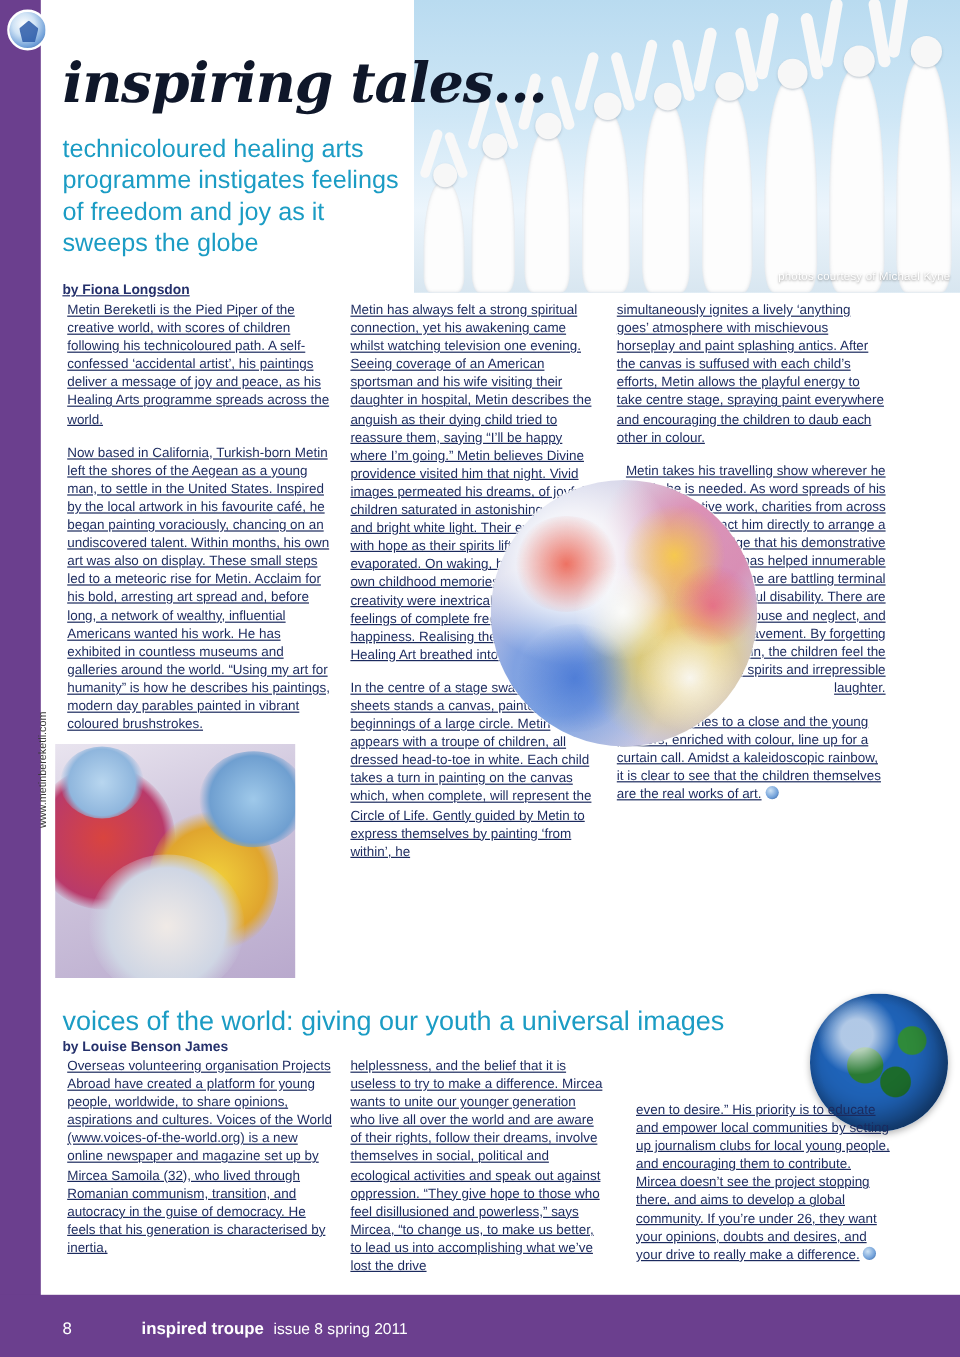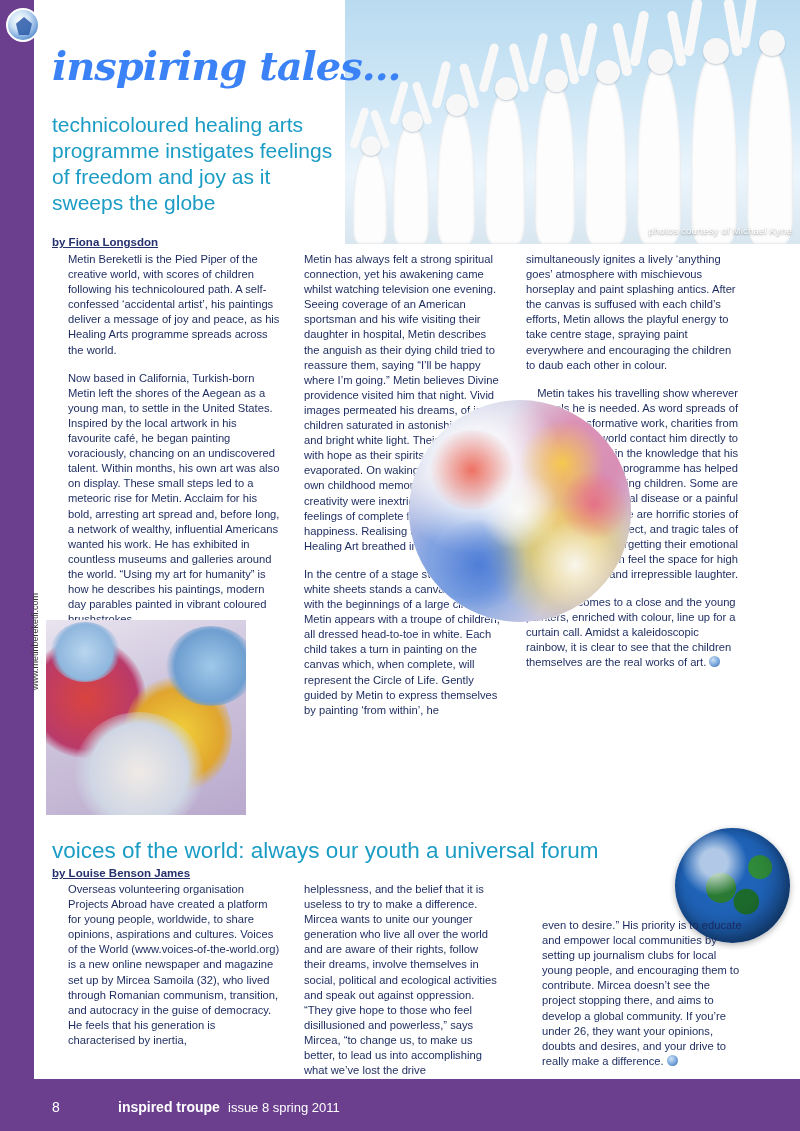--- a/index.html
+++ b/index.html
@@ -68,42 +68,42 @@
     text-shadow:0 1px 2px rgba(0,0,0,.45);
     letter-spacing:.2px;
     margin-top:12px;
   }
   
   .masthead{
     position:absolute;left:52px;top:42px;
     font-family:"DejaVu Serif", serif;
     font-style:italic;
     font-weight:bold;
-    font-size:40px;
-    color:#3b82f6;
+    font-size:46px;
+    color:#0f172a;
     letter-spacing:-1px;
     text-align:center;
   }
   .deck{
     position:absolute;left:52px;top:112px;width:290px;
     font-size:21px;line-height:26px;
     color:#1b9cc4;
   }
   .byline{
     position:absolute;left:52px;top:236px;
     font-size:11.5px;font-weight:bold;color:#24306b;text-decoration:underline;
   }
   
   .col{
     position:absolute;
     font-size:11.2px;line-height:15.1px;
     color:#1b2a5e;
     text-align:left;
   }
-  .col p{margin:0 0 13px 16px;}
+  .col p{margin:0 0 13px 4px;text-decoration:underline;}
   #col1{left:52px;top:252px;width:228px;}
   #col2{left:288px;top:252px;width:214px;}
   #col3{left:510px;top:252px;width:228px;}
   
   .circle-photo{
     position:absolute;left:409px;top:400px;width:222px;height:222px;
     border-radius:50%;
     overflow:hidden;
     background:
       radial-gradient(circle at 30% 30%, rgba(255,255,255,.75) 0 18%, rgba(255,255,255,0) 40%),
@@ -129,21 +129,21 @@
     font-size:9px;color:#3a3a3a;
     white-space:nowrap;
   }
   
   .sect2-title{
     position:absolute;left:52px;top:838px;
     font-size:22.5px;color:#1b9cc4;
   }
   .sect2-byline{
     position:absolute;left:52px;top:867px;
-    font-size:11.5px;font-weight:bold;color:#24306b;text-decoration:underline;
+    font-size:11.5px;font-weight:bold;color:#24306b;
   }
   #c21{left:52px;top:882px;width:228px;}
   #c22{left:288px;top:882px;width:214px;}
   #c23{left:526px;top:918px;width:216px;}
   .globe{
     position:absolute;right:10px;top:828px;width:115px;height:115px;border-radius:50%;
     background:
       radial-gradient(circle at 34% 30%, rgba(255,255,255,.65) 0 12%, rgba(255,255,255,0) 30%),
       radial-gradient(circle at 62% 64%, #1c6b2c 0 12%, rgba(0,0,0,0) 13%),
       radial-gradient(circle at 40% 52%, #2a7a34 0 16%, rgba(0,0,0,0) 17%),
@@ -260,21 +260,21 @@
   <div class="paint-splat" style="left:70px;top:70px;width:80px;height:80px;background:radial-gradient(circle,rgba(255,255,255,.85) 0%,rgba(255,255,255,0) 72%);"></div>
   <div class="paint-splat" style="left:150px;top:70px;width:70px;height:70px;background:radial-gradient(circle,rgba(230,60,130,.55) 0%,rgba(230,60,130,0) 70%);"></div>
 </div>
 
 <div class="col" id="col3">
   <p>simultaneously ignites a lively ‘anything goes’ atmosphere with mischievous horseplay and paint splashing antics. After the canvas is suffused with each child’s efforts, Metin allows the playful energy to take centre stage, spraying paint everywhere and encouraging the children to daub each other in colour.</p>
   <p style="text-align:right;">Metin takes his travelling show wherever he feels he is needed. As word spreads of his transformative work, charities from across the world contact him directly to arrange a visit, in the knowledge that his demonstrative programme has helped innumerable suffering children. Some are battling terminal disease or a painful disability. There are horrific stories of abuse and neglect, and tragic tales of bereavement. By forgetting their emotional pain, the children feel the space for high spirits and irrepressible laughter.</p>
   <p><span>The show comes to a close and the young painters, enriched with colour, line up for a curtain call. Amidst a kaleidoscopic rainbow, it is clear to see that the children themselves are the real works of art.</span><span class="endmark"></span></p>
 </div>
 
-<div class="sect2-title">voices of the world: always our youth a universal forum</div>
+<div class="sect2-title">voices of the world: giving our youth a universal images</div>
 <div class="sect2-byline">by Louise Benson James</div>
 <div class="globe"></div>
 
 <div class="col" id="c21">
   <p>Overseas volunteering organisation Projects Abroad have created a platform for young people, worldwide, to share opinions, aspirations and cultures. Voices of the World (www.voices-of-the-world.org) is a new online newspaper and magazine set up by Mircea Samoila (32), who lived through Romanian communism, transition, and autocracy in the guise of democracy. He feels that his generation is characterised by inertia,</p>
 </div>
 <div class="col" id="c22">
   <p>helplessness, and the belief that it is useless to try to make a difference. Mircea wants to unite our younger generation who live all over the world and are aware of their rights, follow their dreams, involve themselves in social, political and ecological activities and speak out against oppression. “They give hope to those who feel disillusioned and powerless,” says Mircea, “to change us, to make us better, to lead us into accomplishing what we’ve lost the drive</p>
 </div>
 <div class="col" id="c23">

